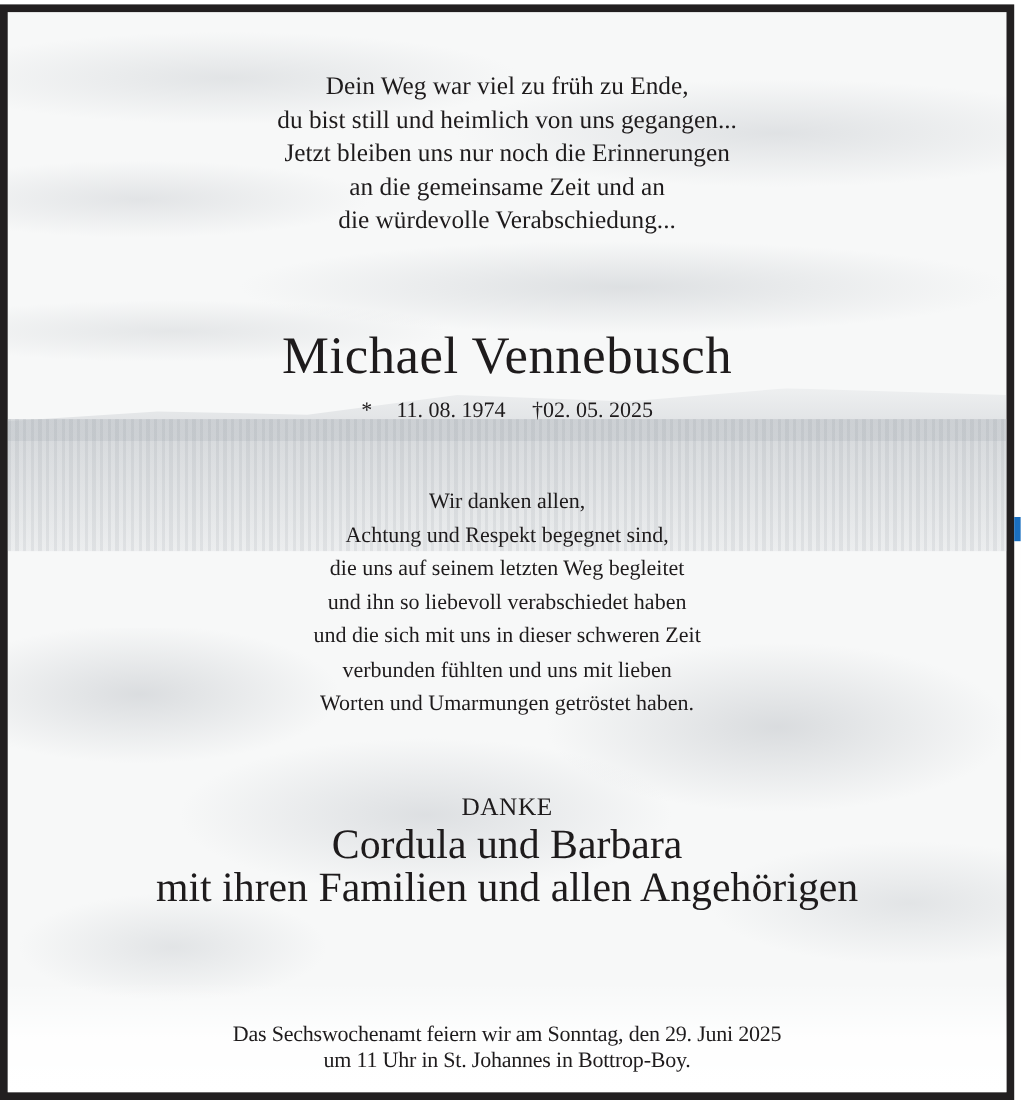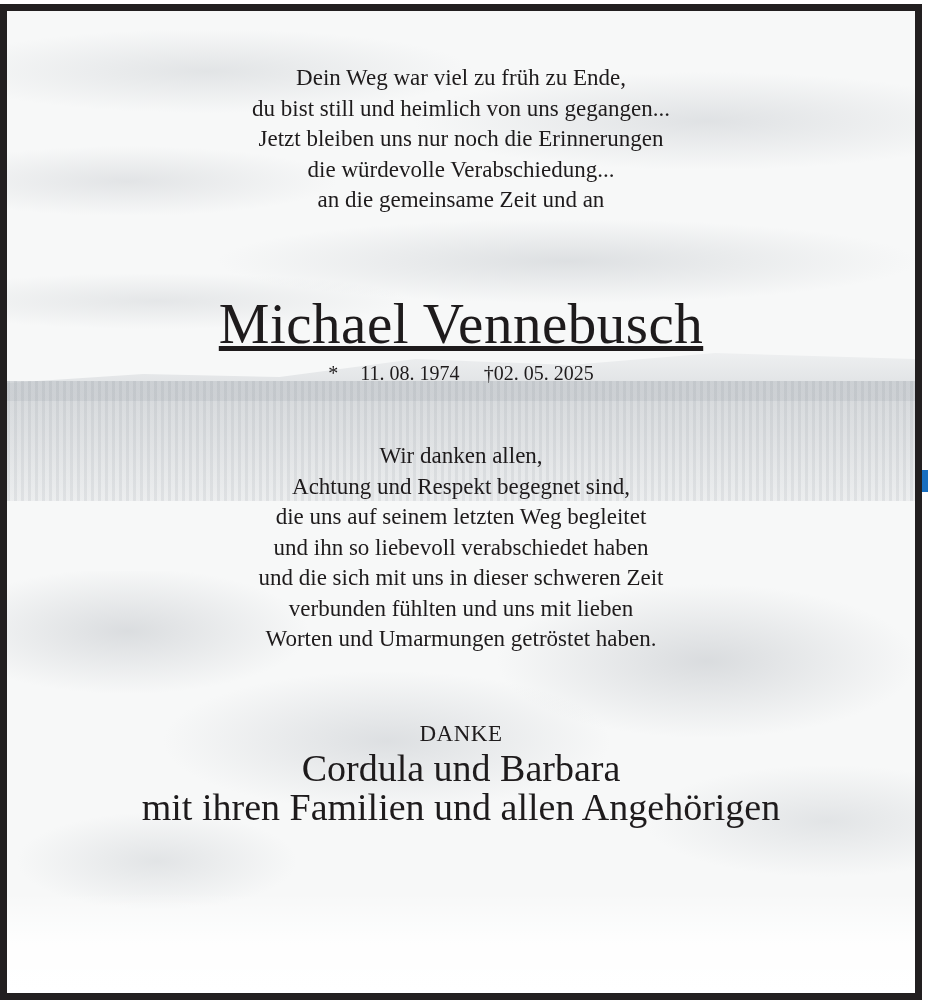--- a/index.html
+++ b/index.html
@@ -53,31 +53,31 @@
   }
 
   .content { position: absolute; inset: 0; text-align: center; border-radius: 32px; }
   .poem {
     position: absolute; left: 0; right: 0; top: 52px;
     font-size: 23px; line-height: 30.5px;
   }
   .poem div { white-space: nowrap; }
   .name {
     position: absolute; left: 0; right: 0; top: 280px;
-    font-size: 57px; line-height: 66px; letter-spacing: 0.5px; text-decoration: underline;
+    font-size: 48px; line-height: 66px; letter-spacing: 0.5px;
   }
   .dates {
     position: absolute; left: 0; right: 0; top: 349px;
     font-size: 20px; line-height: 26px; white-space: pre;
   }
   .dates .birth { margin-right: 24px; }
   .dates .star { margin-right: 22px; }
   .thanks {
     position: absolute; left: 0; right: 0; top: 430px;
-    font-size: 23px; line-height: 30.5px;
+    font-size: 20px; line-height: 30.5px;
   }
   .thanks div { white-space: nowrap; }
   .danke {
     position: absolute; left: 0; right: 0; top: 708px;
     font-size: 23px; line-height: 30px; letter-spacing: 0.5px;
   }
   .signers {
     position: absolute; left: 0; right: 0; top: 738px;
     font-size: 38px; line-height: 39px;
   }
@@ -103,22 +103,22 @@
     <div class="forest"></div>
     <div class="river"></div>
     <div class="bottom-fade"></div>
   </div>
 
   <div class="content">
     <div class="poem">
       <div>Dein Weg war viel zu früh zu Ende,</div>
       <div>du bist still und heimlich von uns gegangen...</div>
       <div>Jetzt bleiben uns nur noch die Erinnerungen</div>
+      <div>an die gemeinsame Zeit und an</div>
       <div>die würdevolle Verabschiedung...</div>
-      <div>an die gemeinsame Zeit und an</div>
     </div>
 
     <div class="name">Michael Vennebusch</div>
 
     <div class="dates"><span class="star">*</span><span class="birth">11. 08. 1974</span><span>†</span><span>02. 05. 2025</span></div>
 
     <div class="thanks">
       <div>Wir danken allen,</div>
       <div>Achtung und Respekt begegnet sind,</div>
       <div>die uns auf seinem letzten Weg begleitet</div>
@@ -128,16 +128,20 @@
       <div>Worten und Umarmungen getröstet haben.</div>
     </div>
 
     <div class="danke">DANKE</div>
 
     <div class="signers">
       <div>Cordula und Barbara</div>
       <div>mit ihren Familien und allen Angehörigen</div>
     </div>
 
+    <div class="notice">
+      <div>Das Sechswochenamt feiern wir am Sonntag, den 29. Juni 2025</div>
+      <div>um 11 Uhr in St. Johannes in Bottrop-Boy.</div>
+    </div>
   </div>
 </div>
 
 <div class="edge-mark"></div>
 
 </body></html>

